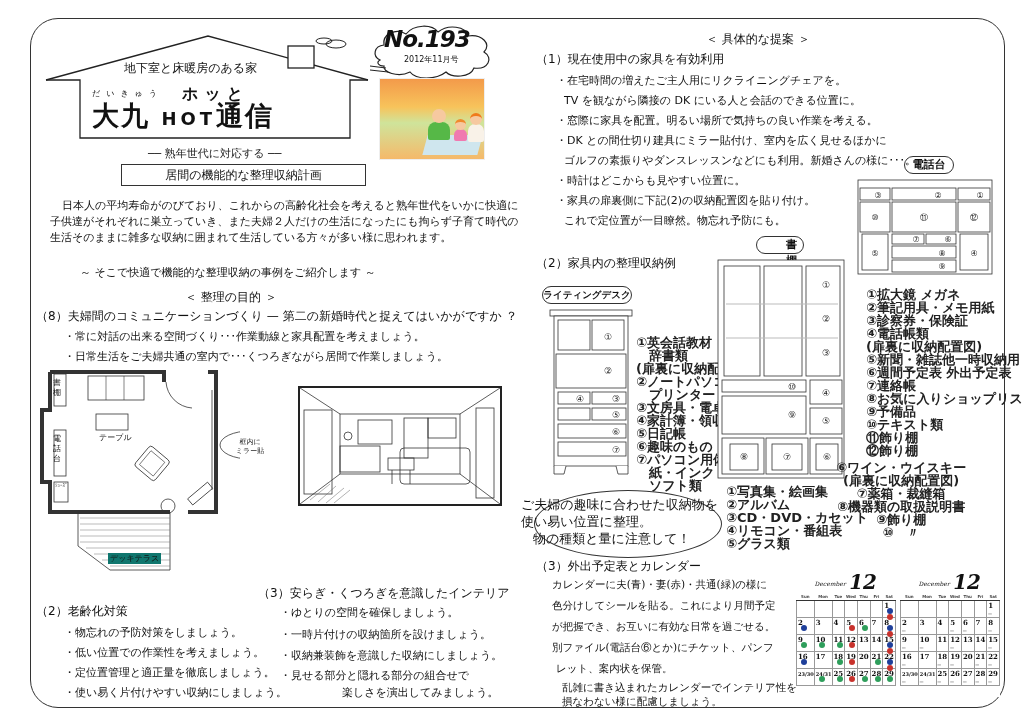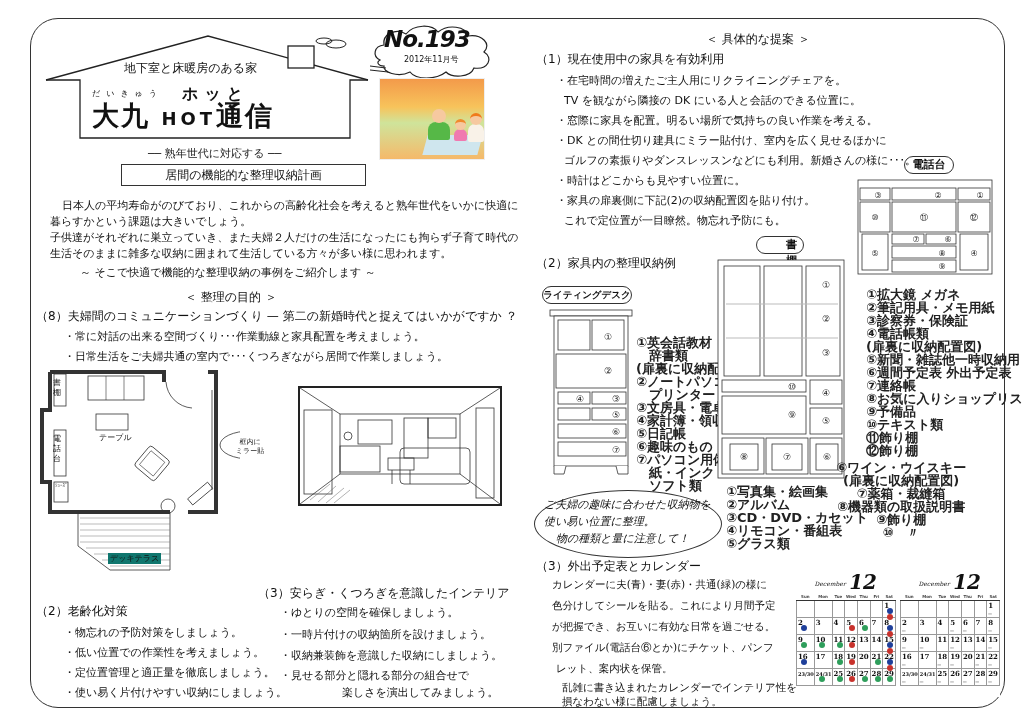--- a/index.html
+++ b/index.html
@@ -90,21 +90,20 @@
   <div class="b1"></div>
     <div class="p1"></div>
   <div class="b2"></div>
     <div class="p2"></div>
   <div class="b3"></div>
     <div class="p3"></div>
 </div>
 
 <div class="abs intro" style="left:50px; top:198px;">
   <p style="padding-left:12px">日本人の平均寿命がのびており、これからの高齢化社会を考えると熟年世代をいかに快適に</p>
-  <p>暮らすかという課題は大きいでしょう。</p>
   <p>子供達がそれぞれに巣立っていき、また夫婦２人だけの生活になったにも拘らず子育て時代の</p>
   <p>生活そのままに雑多な収納に囲まれて生活している方々が多い様に思われます。</p>
 </div>
 <div class="abs t" style="left:80px; top:266px;">～ そこで快適で機能的な整理収納の事例をご紹介します ～</div>
 
 <div class="abs t12" style="left:185px; top:290px;">＜ 整理の目的 ＞</div>
 <div class="abs t12" style="left:36px; top:309px;">（8）夫婦間のコミュニケーションづくり — 第二の新婚時代と捉えてはいかがですか ？</div>
 <div class="abs t" style="left:64px; top:330px;">・常に対話の出来る空間づくり･･･作業動線と家具配置を考えましょう。</div>
 <div class="abs t" style="left:64px; top:350px;">・日常生活をご夫婦共通の室内で･･･くつろぎながら居間で作業しましょう。</div>
 
@@ -328,21 +327,21 @@
     <text x="110" y="138">④</text>
     <text x="76" y="160">⑨</text>
     <text x="110" y="166">⑤</text>
     <text x="28" y="202">⑧</text>
     <text x="71" y="202">⑦</text>
     <text x="111" y="202">⑥</text>
   </g>
 </svg>
 
 <div class="ellipse"></div>
-<div class="abs serif" style="left:544px; top:496px; font-size:11px; line-height:17px; white-space:nowrap;font-style:italic;">
+<div class="abs serif" style="left:521px; top:496px; font-size:13px; line-height:17px; white-space:nowrap;">
   <div>ご夫婦の趣味に合わせた収納物を</div>
   <div>使い易い位置に整理。</div>
   <div style="padding-left:12px">物の種類と量に注意して！</div>
 </div>
 <div class="abs list9" style="left:726px; top:485px;">
   <div>①写真集・絵画集</div>
   <div>②アルバム</div>
   <div>③CD・DVD・カセット</div>
   <div>④リモコン・番組表</div>
   <div>⑤グラス類</div>

